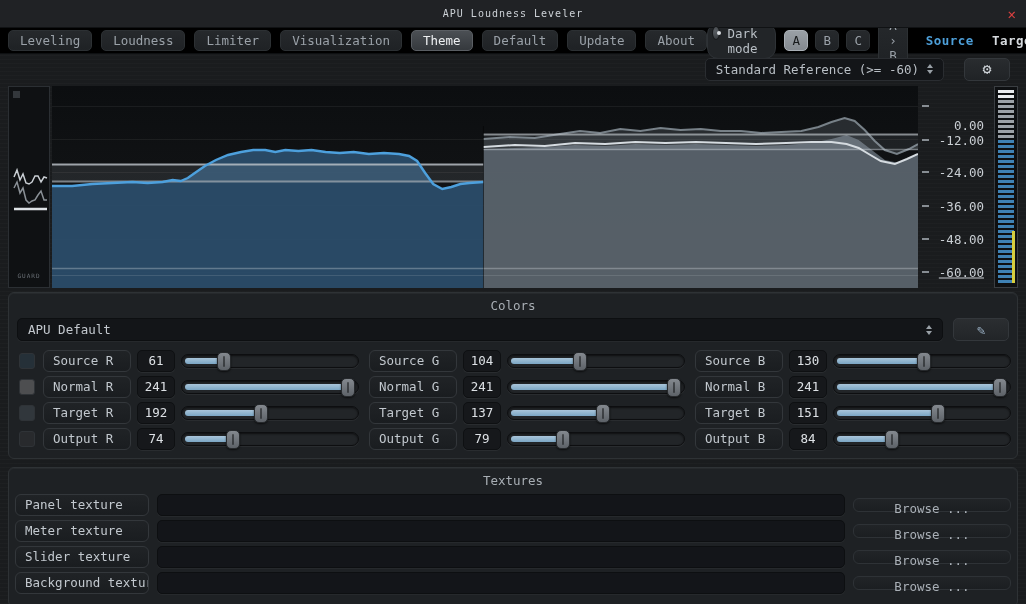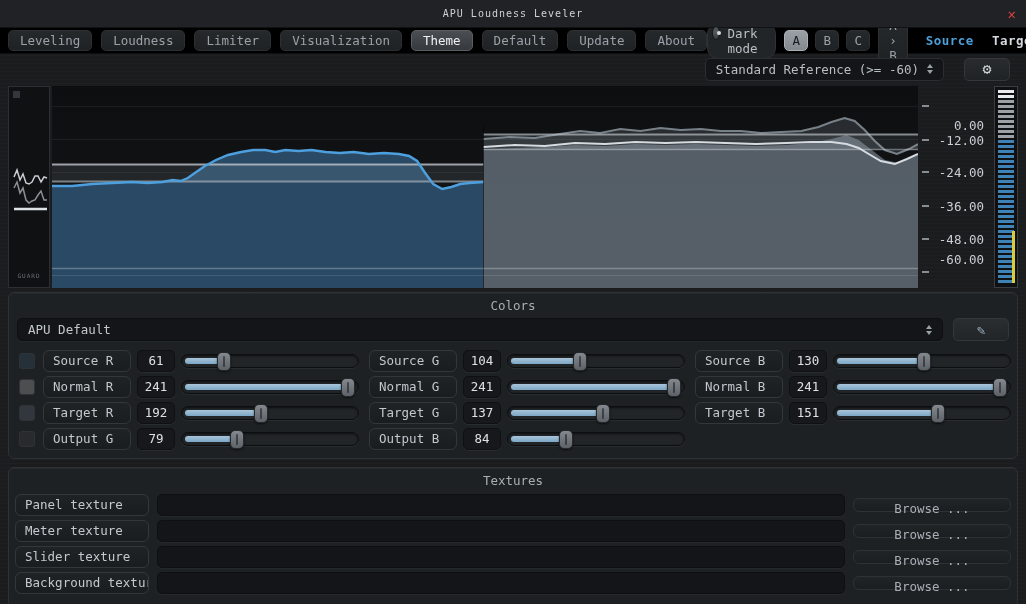--- a/index.html
+++ b/index.html
@@ -180,21 +180,21 @@
       <span class="ytick" style="top: 20px; margin-top: 19px;">0.00</span>
       <span class="ytickmark" style="top: 54px;"></span>
       <span class="ytick" style="top: 54px;">-12.00</span>
       <span class="ytickmark" style="top: 86px;"></span>
       <span class="ytick" style="top: 86px;">-24.00</span>
       <span class="ytickmark" style="top: 120px;"></span>
       <span class="ytick" style="top: 120px;">-36.00</span>
       <span class="ytickmark" style="top: 153px;"></span>
       <span class="ytick" style="top: 153px;">-48.00</span>
       <span class="ytickmark" style="top: 186px;"></span>
-      <span class="ytick" style="top: 173px;">-60.00</span>
+      <span class="ytick" style="top: 186px; text-decoration: underline;">-60.00</span>
     </div>
 
   <div class="meter">
     <div class="meter-gray"></div>
     <div class="meter-blue"></div>
     <div class="meter-yellow"></div>
   </div>
 </div>
 
 <div class="panel">
@@ -290,20 +290,28 @@
           <div class="value-box">151</div>
           <div class="slider">
             <div class="fill" style="width: calc(59.2% - 6px);"></div>
             <div class="thumb" style="left: calc(59.2% - 7px);"></div>
           </div>
         </div>
       </div>
       <div class="color-row">
         <div class="swatch" style="background: rgb(40, 42, 45);"></div>
         <div class="color-cell">
+          <div class="chip">Output R</div>
+          <div class="value-box">74</div>
+          <div class="slider">
+            <div class="fill" style="width: calc(29% - 6px);"></div>
+            <div class="thumb" style="left: calc(29% - 7px);"></div>
+          </div>
+        </div>
+        <div class="color-cell">
           <div class="chip">Output G</div>
           <div class="value-box">79</div>
           <div class="slider">
             <div class="fill" style="width: calc(31% - 6px);"></div>
             <div class="thumb" style="left: calc(31% - 7px);"></div>
           </div>
         </div>
         <div class="color-cell">
           <div class="chip">Output B</div>
           <div class="value-box">84</div>

